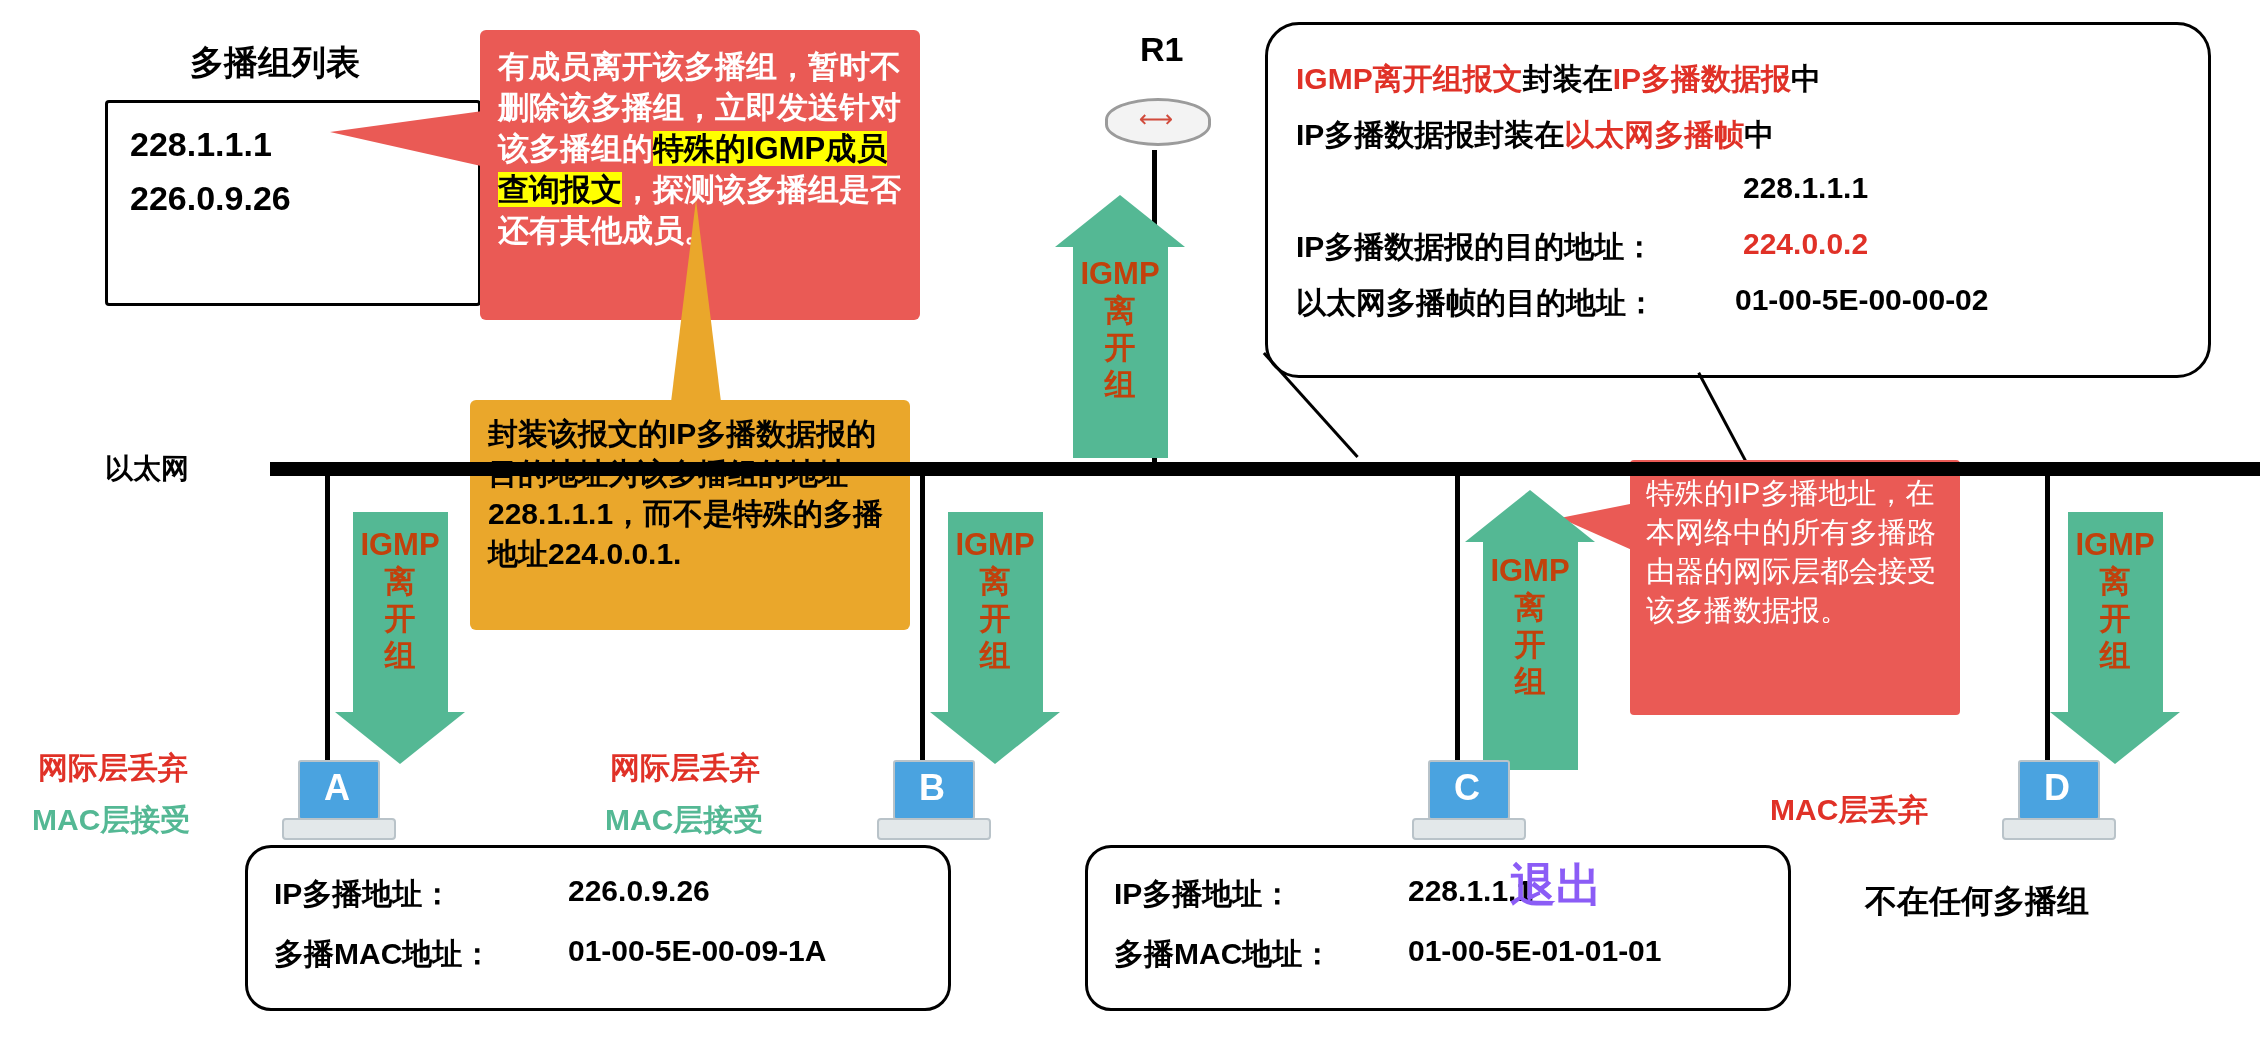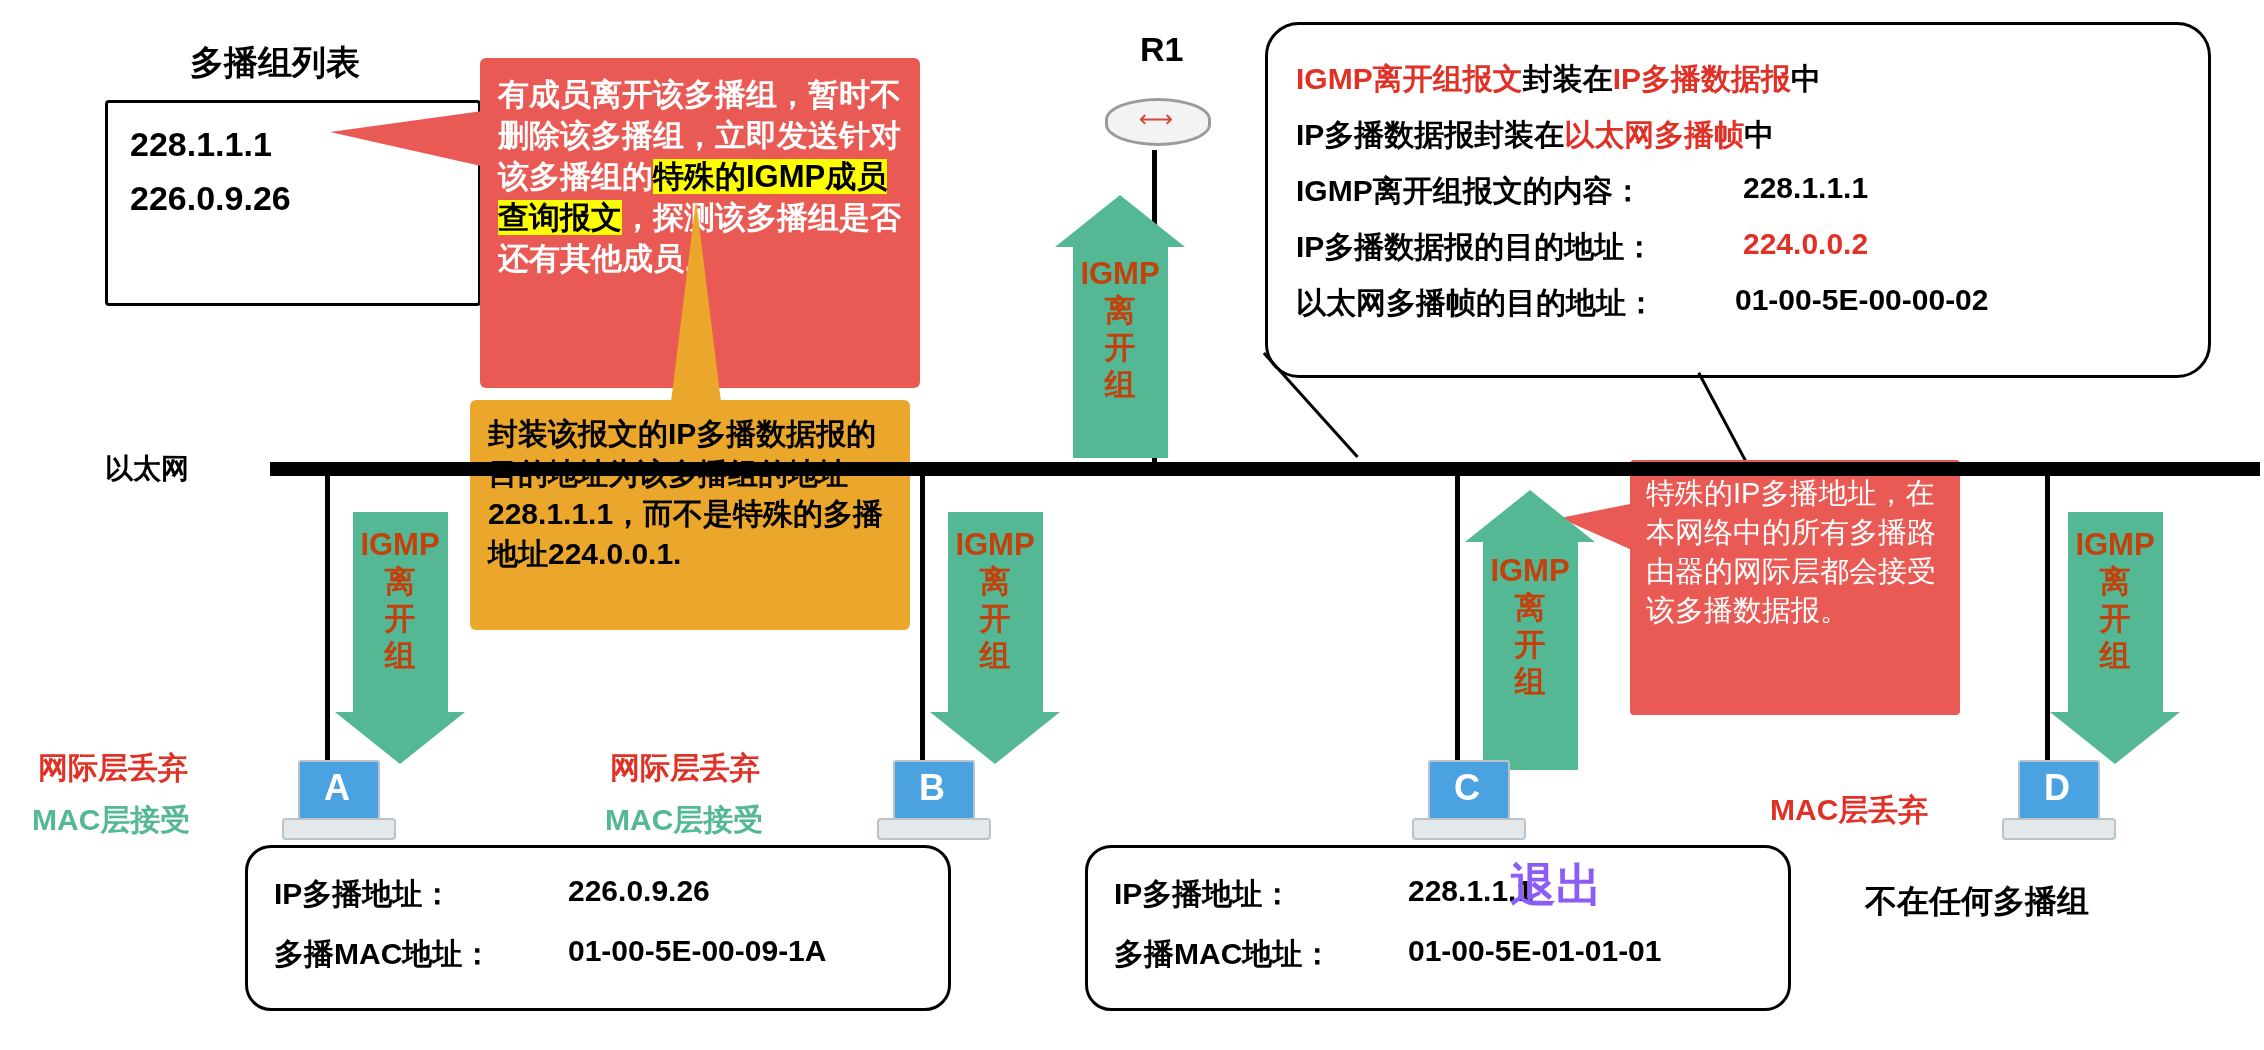--- a/index.html
+++ b/index.html
@@ -7,21 +7,21 @@
   .abs{position:absolute;}
 
   
   #group-list-title{left:190px;top:40px;font-size:34px;font-weight:bold;color:#000;}
   #group-list-box{left:105px;top:100px;width:370px;height:200px;border:3px solid #000;border-radius:4px;background:#fff;}
   #group-list-box .entry{position:absolute;left:22px;font-size:34px;font-weight:bold;color:#000;}
   #group-list-box .entry.e0{top:22px;}
   #group-list-box .entry.e1{top:76px;}
 
   
-  #callout-leave{left:480px;top:30px;width:440px;height:330px;background:#ea5a55;border-radius:6px;margin-top:28px;}
+  #callout-leave{left:480px;top:30px;width:440px;height:290px;background:#ea5a55;border-radius:6px;}
   #callout-leave .txt{position:absolute;left:18px;top:16px;width:405px;font-size:31px;line-height:41px;font-weight:bold;color:#fff;}
   #callout-leave .hl{background:#ffff00;color:#000;}
   #callout-tail-leave{left:330px;top:110px;width:0;height:0;
       border-top:22px solid transparent;border-bottom:36px solid transparent;border-right:160px solid #ea5a55;}
 
   
   #callout-encap{left:470px;top:400px;width:440px;height:230px;background:#eaa72b;border-radius:6px;}
   #callout-encap .txt{position:absolute;left:18px;top:14px;width:405px;font-size:30px;line-height:40px;font-weight:bold;color:#000;}
   #callout-tail-encap{left:670px;top:200px;width:0;height:0;
       border-left:26px solid transparent;border-right:26px solid transparent;border-bottom:210px solid #eaa72b;}
@@ -134,21 +134,20 @@
 </div>
 
 <div class="abs" id="callout-tail-encap"></div>
 <div class="abs" id="callout-encap">
   <div class="txt">封装该报文的IP多播数据报的目的地址为该多播组的地址228.1.1.1，而不是特殊的多播地址224.0.0.1.</div>
 </div>
 
 <div class="abs" id="info-box">
   <div class="line l0"><span class="red">IGMP离开组报文</span><span>封装在</span><span class="red">IP多播数据报</span><span>中</span></div>
   <div class="line l1"><span>IP多播数据报封装在</span><span class="red">以太网多播帧</span><span>中</span></div>
-  <div class="line l2">IGMP离开组报文的内容：</div>
   <div class="val v2">228.1.1.1</div>
   <div class="line l3">IP多播数据报的目的地址：</div>
   <div class="val v3">224.0.0.2</div>
   <div class="line l4">以太网多播帧的目的地址：</div>
   <div class="val v4">01-00-5E-00-00-02</div>
 </div>
 
 <div class="leader" style="left:1265px;top:352px;width:140px;height:3px;transform:rotate(48deg);"></div>
 <div class="leader" style="left:1700px;top:372px;width:120px;height:3px;transform:rotate(62deg);"></div>
 

